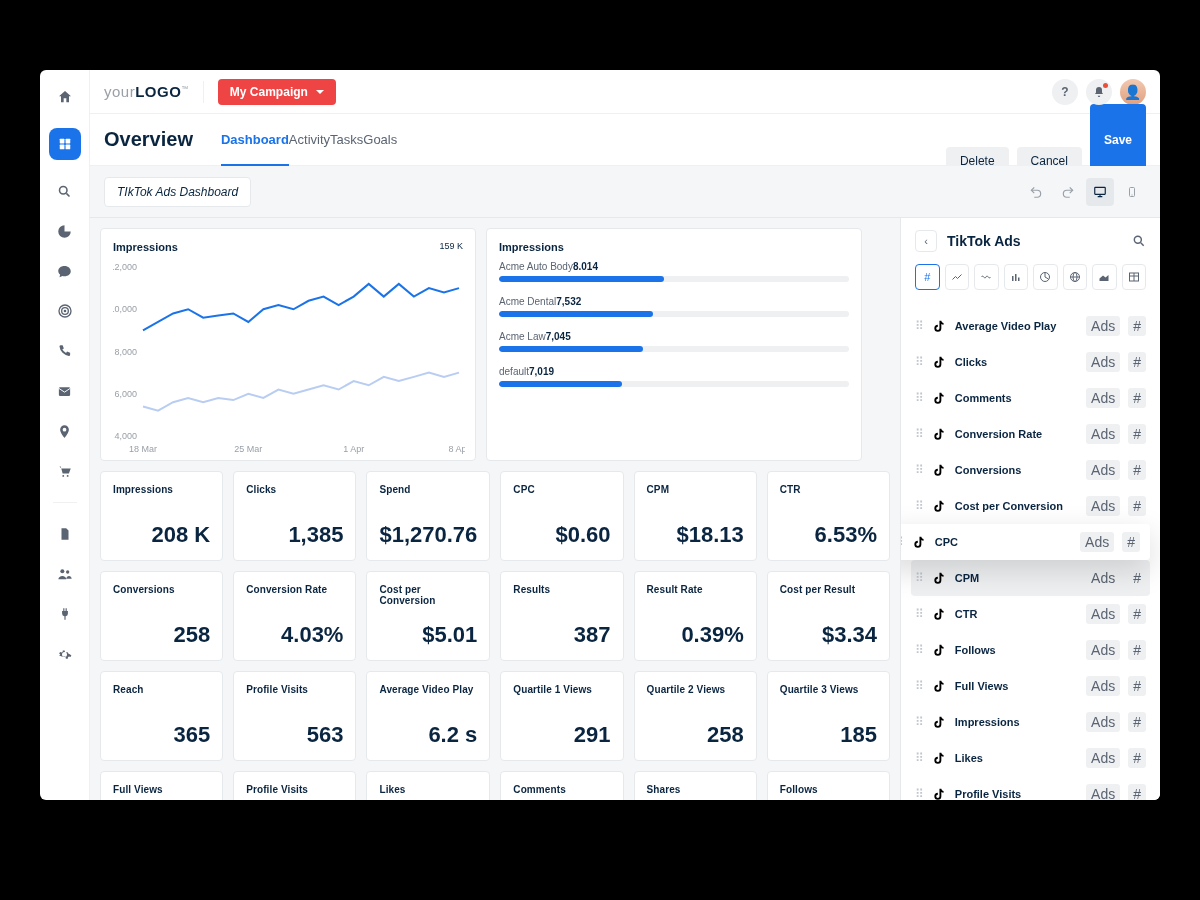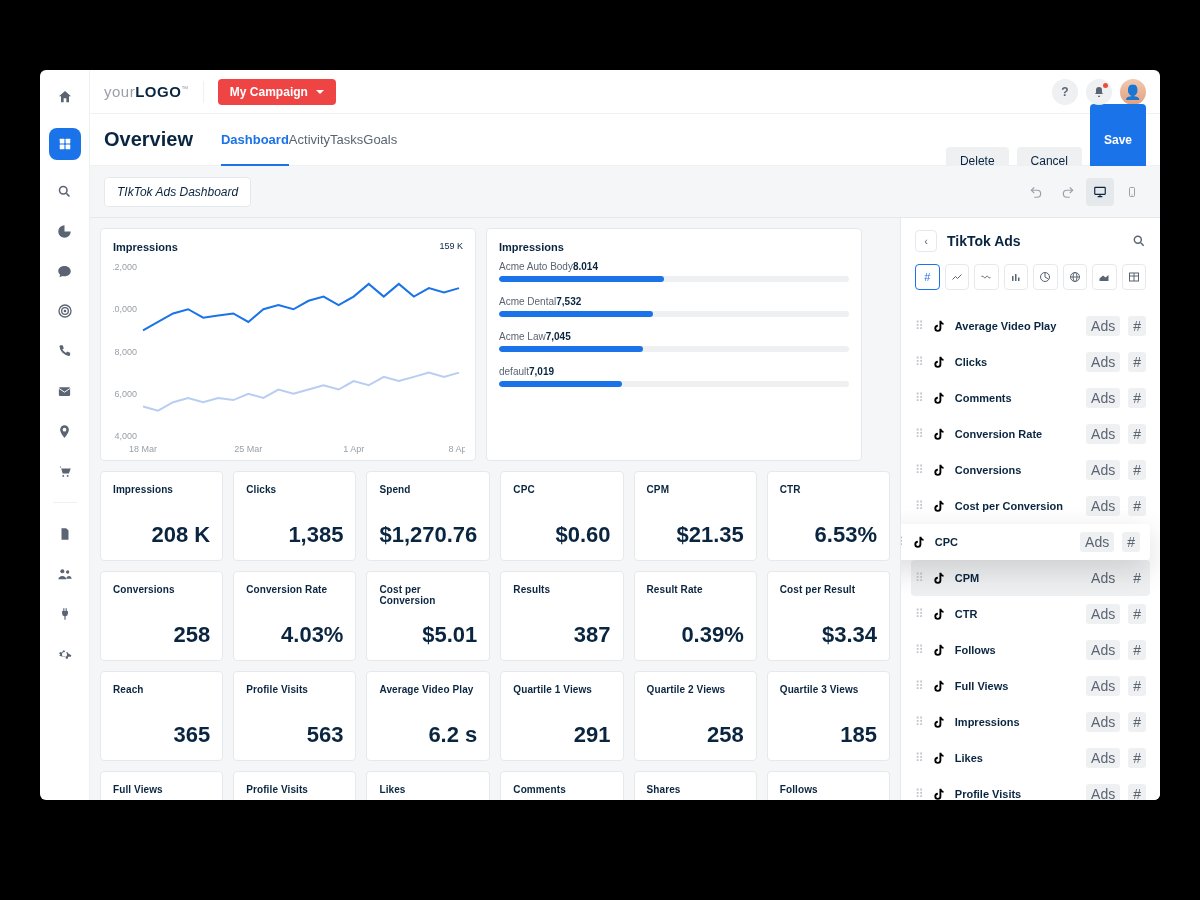--- a/index.html
+++ b/index.html
@@ -303,21 +303,21 @@
             <div class="kpi">
               <div class="kpi-label">Spend</div>
               <div class="kpi-value">$1,270.76</div>
             </div>
             <div class="kpi">
               <div class="kpi-label">CPC</div>
               <div class="kpi-value">$0.60</div>
             </div>
             <div class="kpi">
               <div class="kpi-label">CPM</div>
-              <div class="kpi-value">$21.35</div>
+              <div class="kpi-value">$18.13</div>
             </div>
             <div class="kpi">
               <div class="kpi-label">CTR</div>
               <div class="kpi-value">6.53%</div>
             </div>
             <div class="kpi">
               <div class="kpi-label">Conversions</div>
               <div class="kpi-value">258</div>
             </div>
             <div class="kpi">

